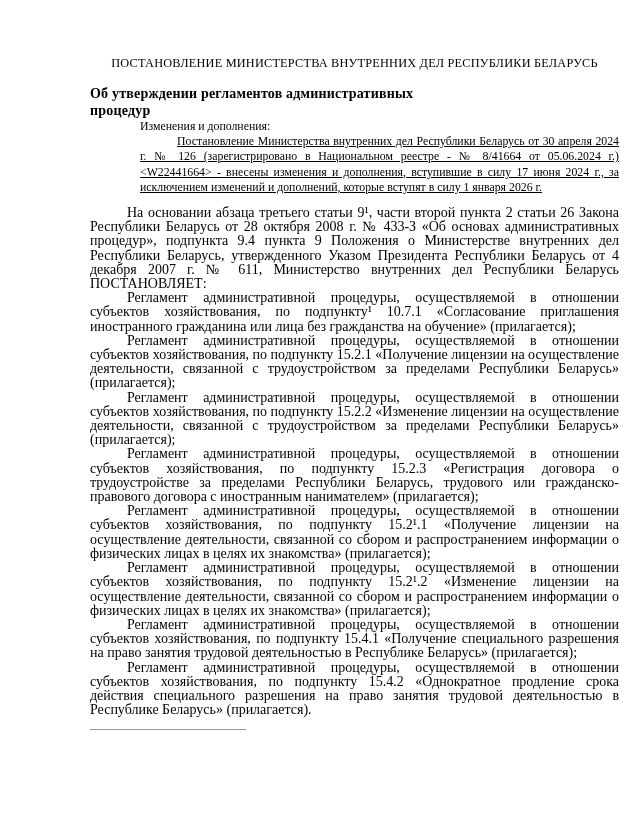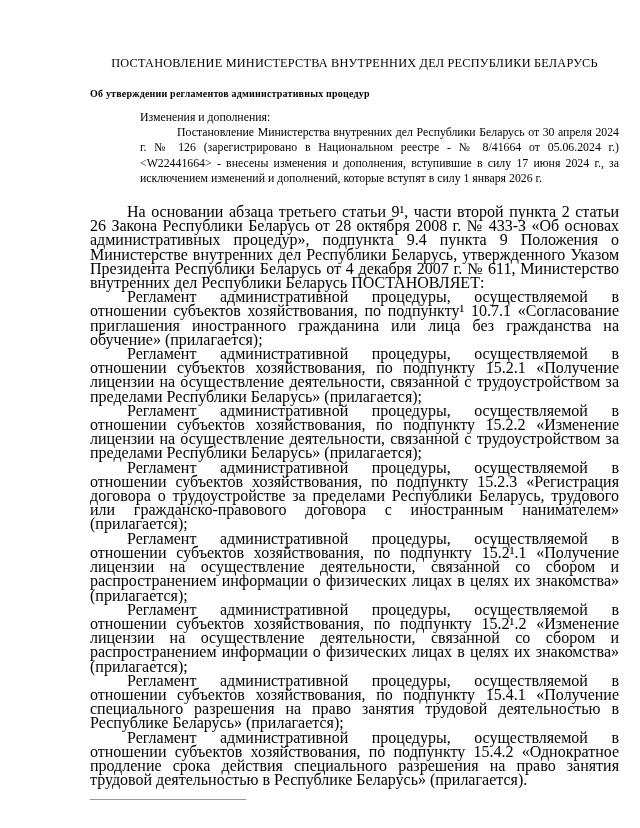--- a/index.html
+++ b/index.html
@@ -20,43 +20,44 @@
     padding: 56px 21px 0 90px; 
   }
   .doc-header {
     text-align: center;
     font-size: 12.3px;
     line-height: 14px;
     letter-spacing: 0.2px;
   }
   .doc-title {
     margin: 15px 0 0 0;
-    font-size: 10px;
+    font-size: 14px;
     font-weight: bold;
     line-height: 17px;
     max-width: 360px;
     letter-spacing: 0.2px;
   }
   .amendments {
-    margin-top: 8px;
+    margin-top: 0;
     margin-left: 50px;
     font-size: 11.8px;
     line-height: 15.2px;
     text-align: justify;
   }
   .amendments-label {
     text-align: left;
   }
   .amendments-text {
     margin: 0;
     text-indent: 37px;
+    text-decoration: underline;
   }
   .body-text {
-    margin-top: 19px;
-    font-size: 16px;
+    margin-top: 11px;
+    font-size: 14px;
     line-height: 14.2px;
     text-align: justify;
   }
   .body-text p {
     margin: 0;
     text-indent: 37px;
   }
   .footnote-sep {
     margin-top: 12px;
     width: 156px;

